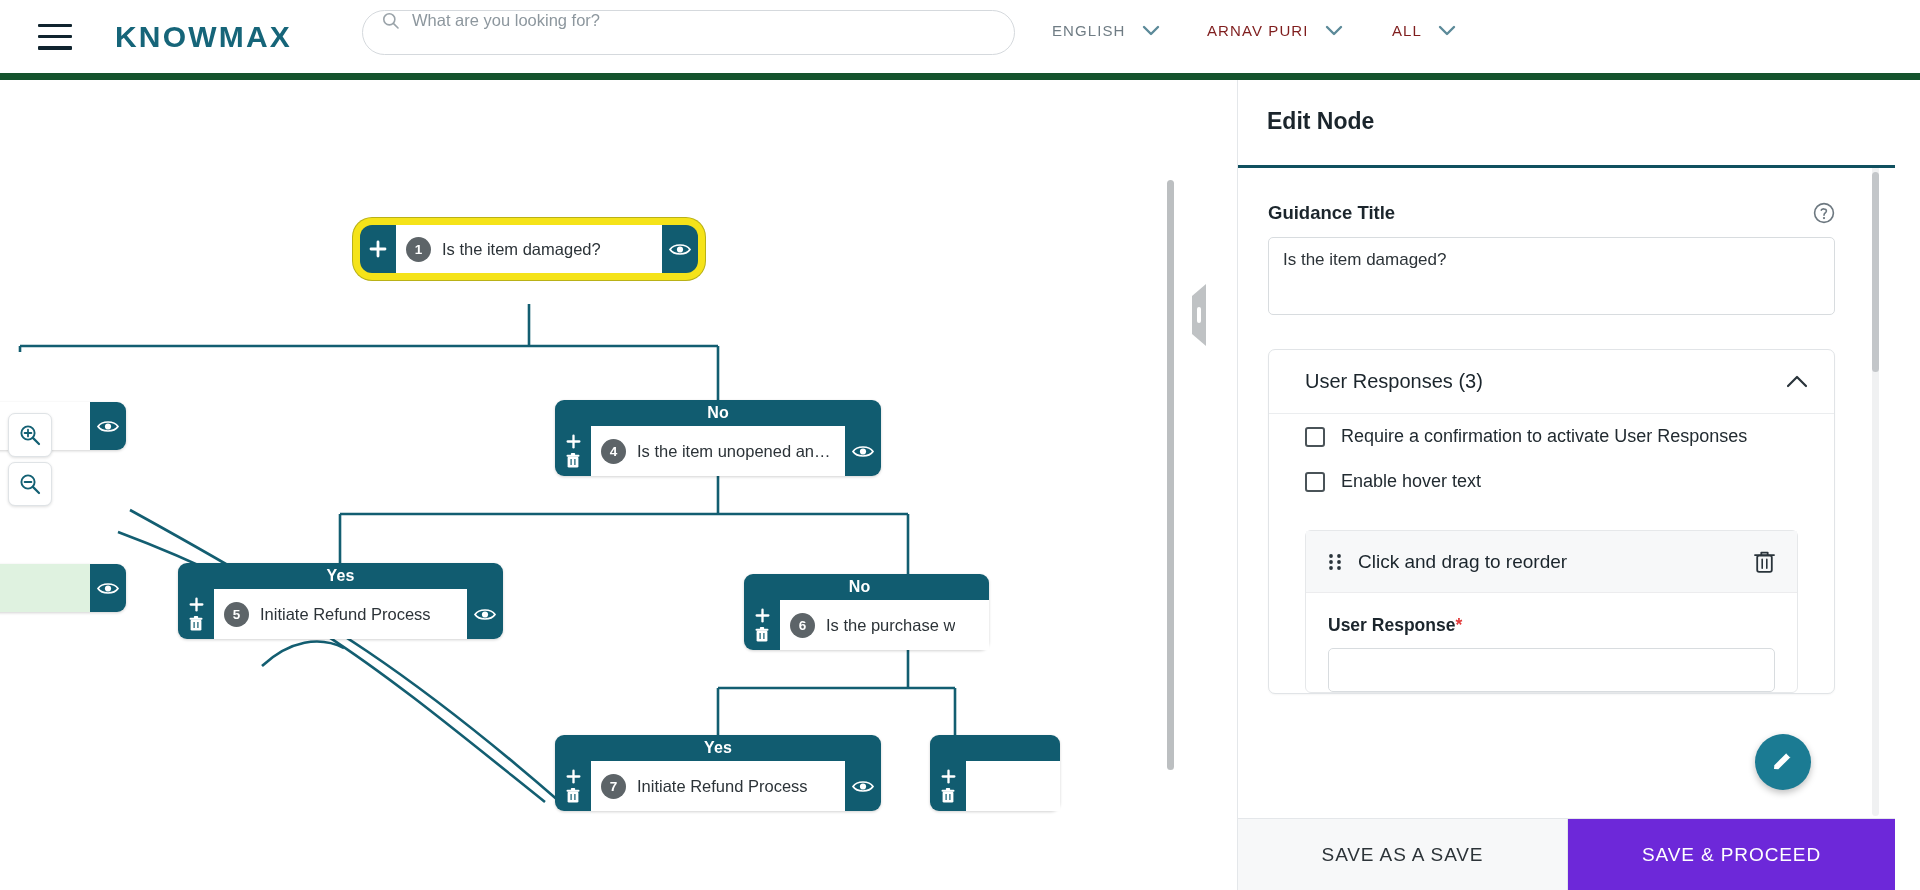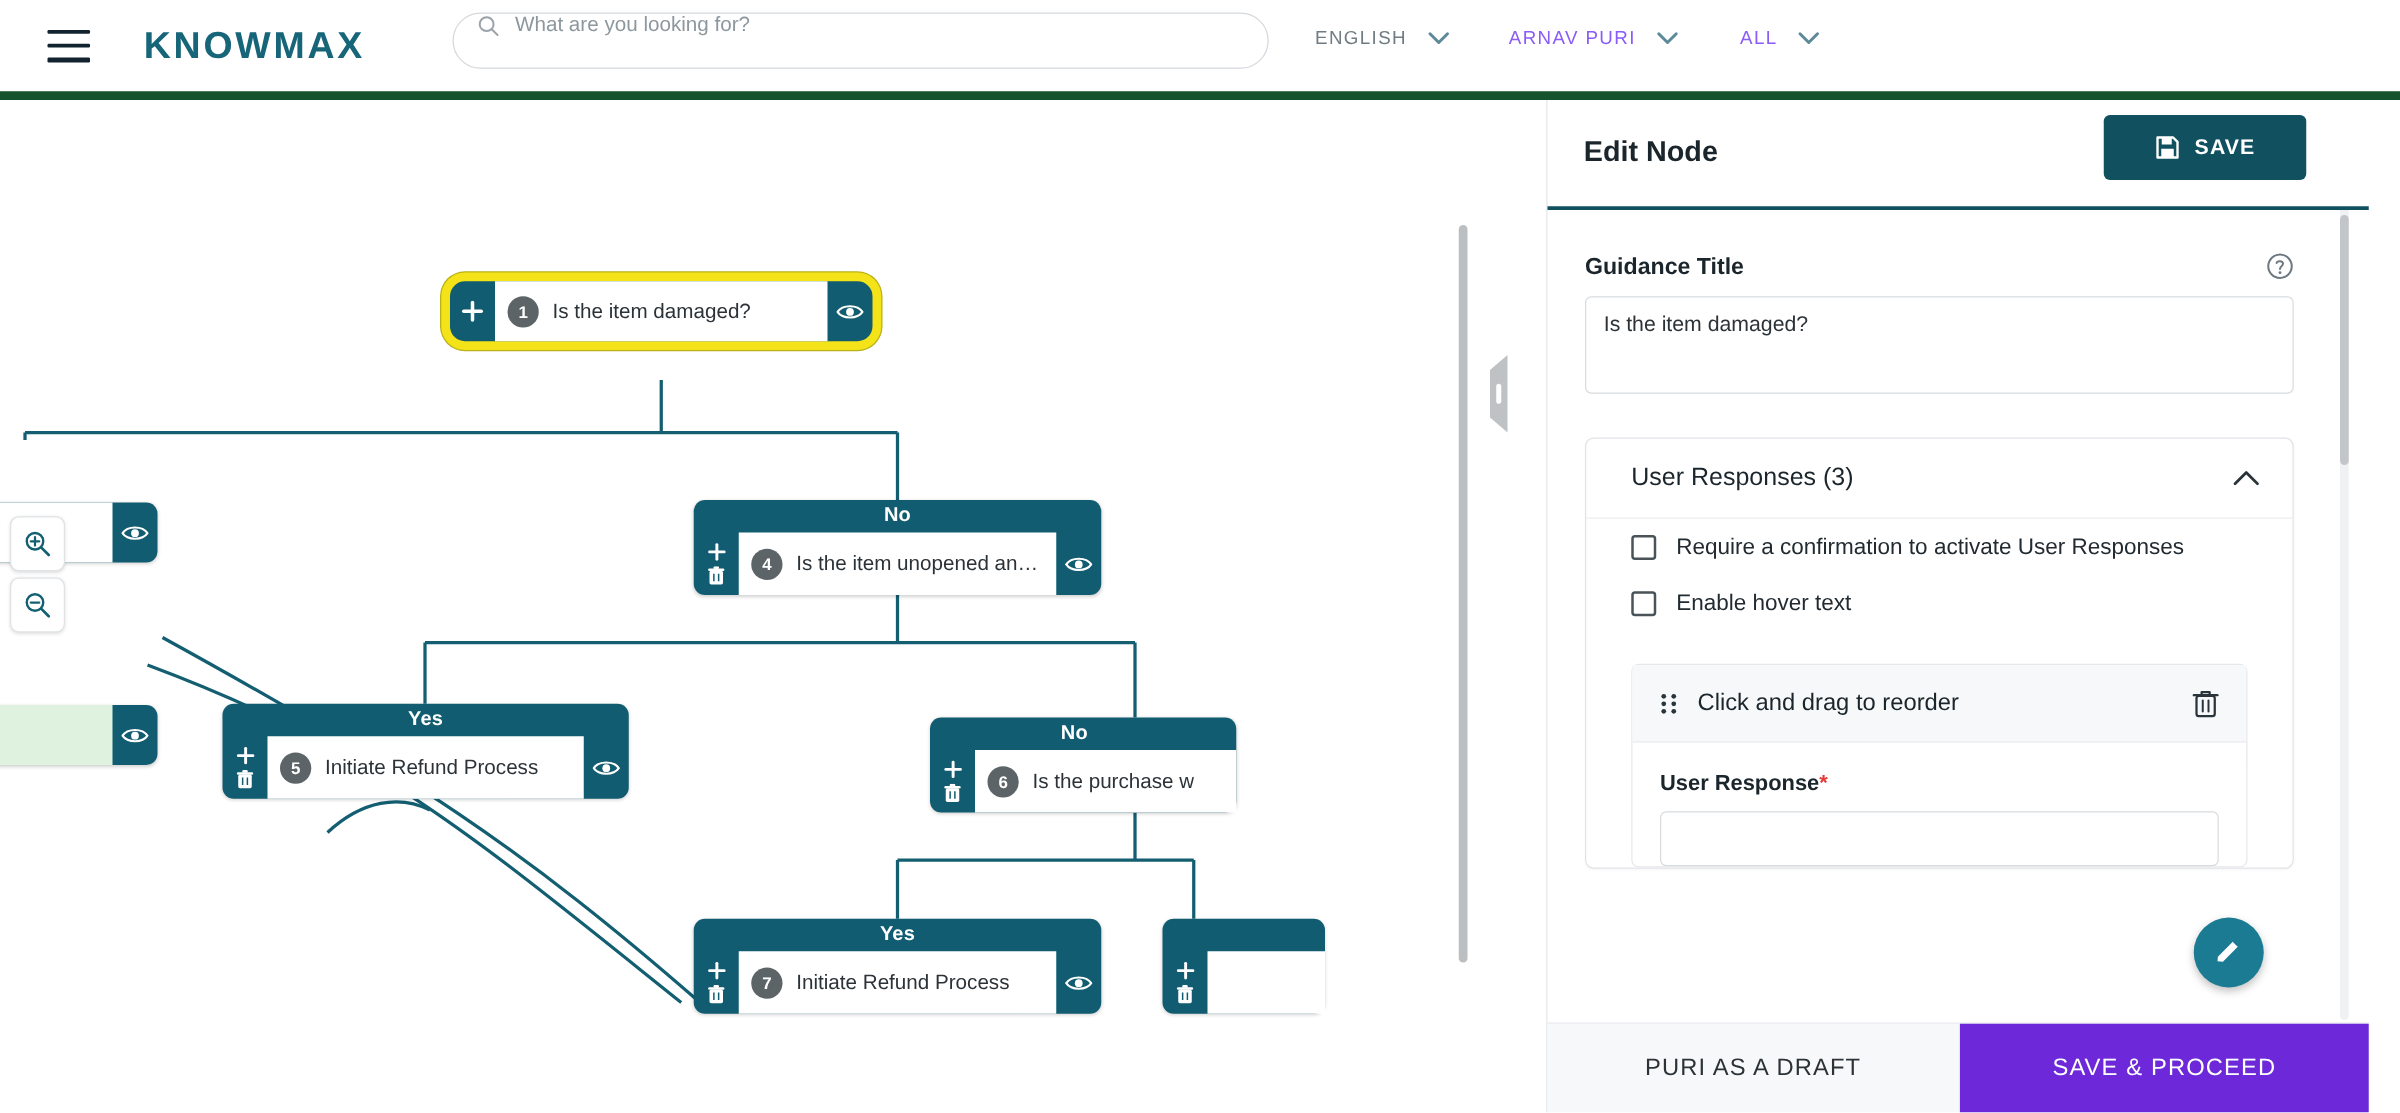--- a/index.html
+++ b/index.html
@@ -51,21 +51,21 @@
     font-family: "Liberation Sans", sans-serif;
     font-size: 16.5px; color: #5e6b73; background: transparent;
   }
   #searchbox input::placeholder { color: #8d979e; }
 
   .hdr-drop {
     display: flex; align-items: center; gap: 16px;
     cursor: pointer; user-select: none;
   }
   .hdr-drop .lbl { font-size: 15px; letter-spacing: 1.1px; color: #6f7c84; }
-  .hdr-drop.dark .lbl { color: #8b5cf6; }
+  .hdr-drop.dark .lbl { color: #7f1d1d; }
   .chev {
     width: 18px; height: 11px; flex: 0 0 auto;
   }
   #lang-drop { position: absolute; left: 1052px; top: 22px; }
   #user-drop { position: absolute; left: 1207px; top: 22px; }
   #all-drop  { position: absolute; left: 1392px; top: 22px; }
 
   
   #canvas {
     position: absolute; left: 0; top: 80px;
@@ -577,28 +577,20 @@
     <svg width="20" height="70" viewBox="0 0 20 70">
       <path d="M18 4 L4 16 L4 54 L18 66 Z" fill="#bfc2c4"></path>
       <rect x="9" y="27" width="4" height="16" rx="2" fill="#ffffff"></rect>
     </svg>
   </div>
 
   <div id="panel">
 
     <div id="panel-head">
       <div id="panel-title">Edit Node</div>
-      <button id="save-btn">
-        <svg width="20" height="20" viewBox="0 0 20 20">
-          <path d="M2 2 H14.5 L18 5.5 V18 H2 Z" fill="none" stroke="#fff" stroke-width="1.9" stroke-linejoin="round"></path>
-          <rect x="5.4" y="2" width="8" height="5.6" fill="#fff"></rect>
-          <rect x="5" y="11" width="10" height="7" fill="#fff"></rect>
-        </svg>
-        <span>SAVE</span>
-      </button>
     </div>
 
     <div id="panel-body">
 
       <div id="panel-scroll-track"></div>
       <div id="panel-scrollbar"></div>
 
       <div class="field-label-row">
         <div class="field-label">Guidance Title</div>
         <svg class="help-icon" viewBox="0 0 22 22">
@@ -660,17 +652,17 @@
 
       <div id="fab">
         <svg width="26" height="26" viewBox="0 0 26 26">
           <path d="M4 20 L4.3 16.3 L16.6 4 L20.6 8 L8.3 20.3 Z" fill="#ffffff"></path>
           <path d="M16.6 4 L20.6 8" stroke="#1b7b93" stroke-width="1.4"></path>
         </svg>
       </div>
     </div>
 
     <div id="panel-footer">
-      <button id="btn-draft">PURI AS A DRAFT</button>
+      <button id="btn-draft">SAVE AS A SAVE</button>
       <button id="btn-proceed">SAVE &amp; PROCEED</button>
     </div>
   </div>
 </div>
 
 </body></html>

